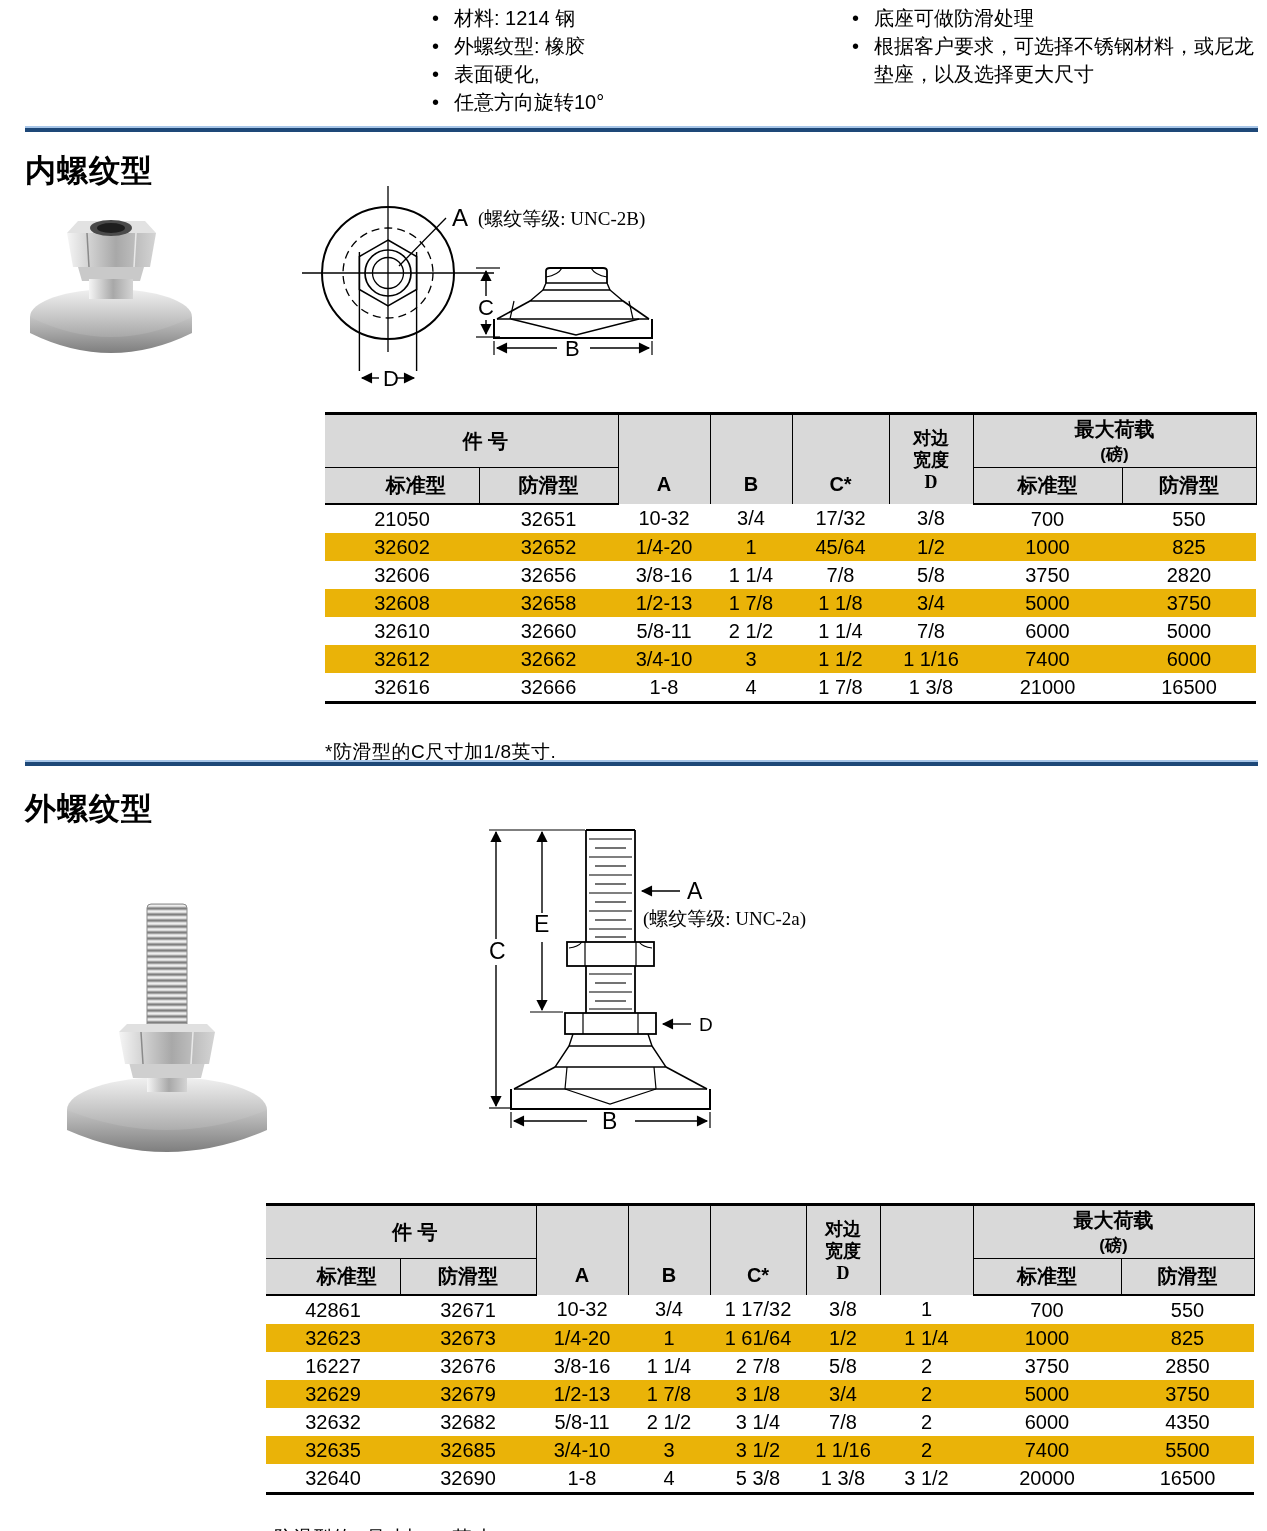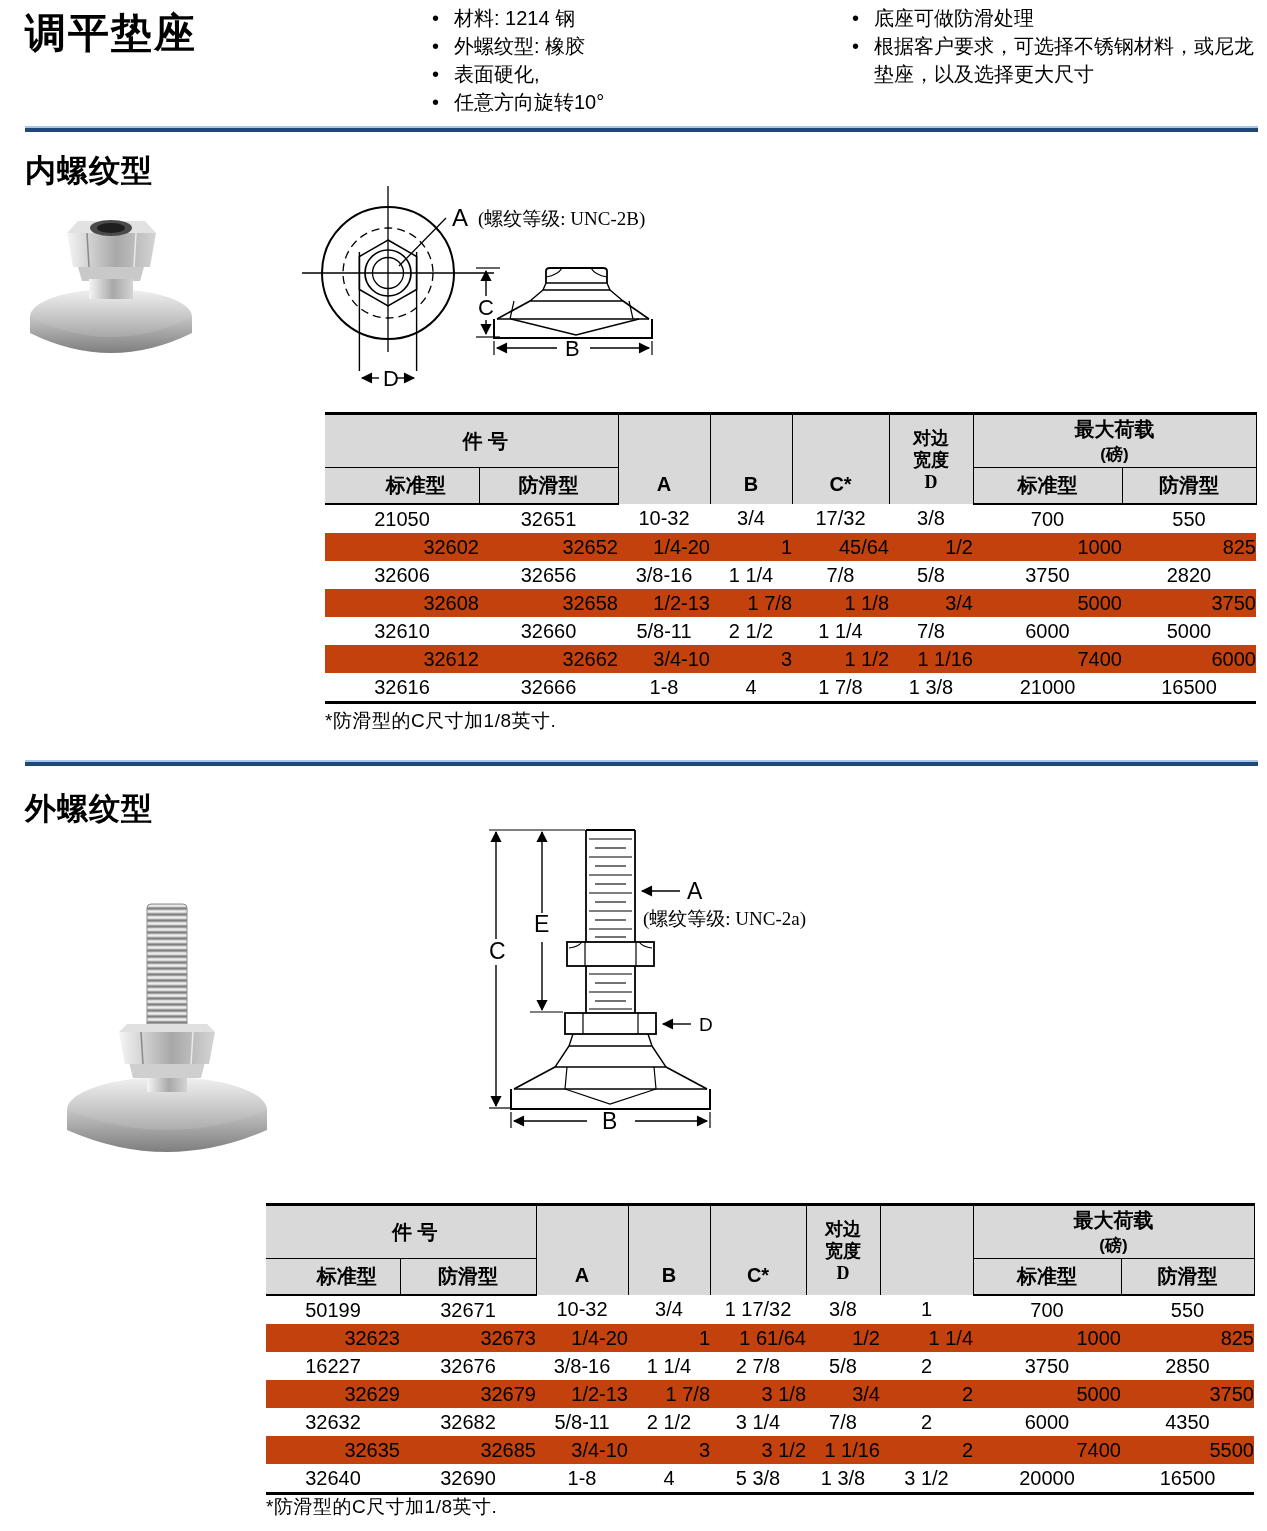--- a/index.html
+++ b/index.html
@@ -21,33 +21,32 @@
   table.spec thead th{background:#d9d9d9;font-weight:bold;border-left:1.5px solid #000;padding:0;}
   table.spec thead th:first-child{border-left:1.5px solid #000;}
   table.spec thead th.noleft{border-left:none;padding-left:28px;}
   table.spec thead th.rightedge{border-right:1.5px solid #000;}
   table.spec thead tr.r1 th{height:52px;}
   table.spec thead tr.r2 th{height:35px;border-bottom:2.5px solid #000;margin-top:28px;}
   table.spec thead th.grp{border-bottom:1.5px solid #000;vertical-align:middle;}
   table.spec thead th.span2{vertical-align:bottom;padding-bottom:8px;}
   table.spec thead th.wd{vertical-align:middle;line-height:22px;font-size:18px;font-family:Liberation Serif, serif;}
   table.spec td{height:28px;padding:0;font-size:20px;}
-  table.spec tbody tr.alt{background:#c2410c;text-align:right;}
-
-  .footnote{position:absolute;font-size:19px;letter-spacing:0.5px;}
+  table.spec tbody tr.alt{background:#eab308;}
+
+  .footnote{position:absolute;font-size:19px;letter-spacing:0.5px;margin-top:31px;}
 
   svg text{font-family:"Liberation Sans", sans-serif;}
   svg text.note{font-family:"Liberation Serif", serif;}
 </style>
 </head>
 <body>
 
 <div class="page">
 
-  <div class="page-title">调平垫座</div>
 
   <ul class="specs" style="left:432px;top:4px;width:340px;">
     <li>
         <span class="dot">•</span>
         <span class="txt">材料: 1214 钢</span>
       </li>
     <li>
         <span class="dot">•</span>
         <span class="txt">外螺纹型: 橡胶</span>
       </li>
@@ -408,21 +407,21 @@
       </tr>
       <tr class="r2">
         <th class="noleft">标准型</th>
         <th>防滑型</th>
         <th>标准型</th>
         <th class="rightedge">防滑型</th>
       </tr>
     </thead>
     <tbody>
         <tr>
-          <td>50199</td>
+          <td>42861</td>
           <td>32671</td>
           <td>10-32</td>
           <td>3/4</td>
           <td>1 17/32</td>
           <td>3/8</td>
           <td>1</td>
           <td>700</td>
           <td>550</td>
         </tr>
         <tr class="alt">

